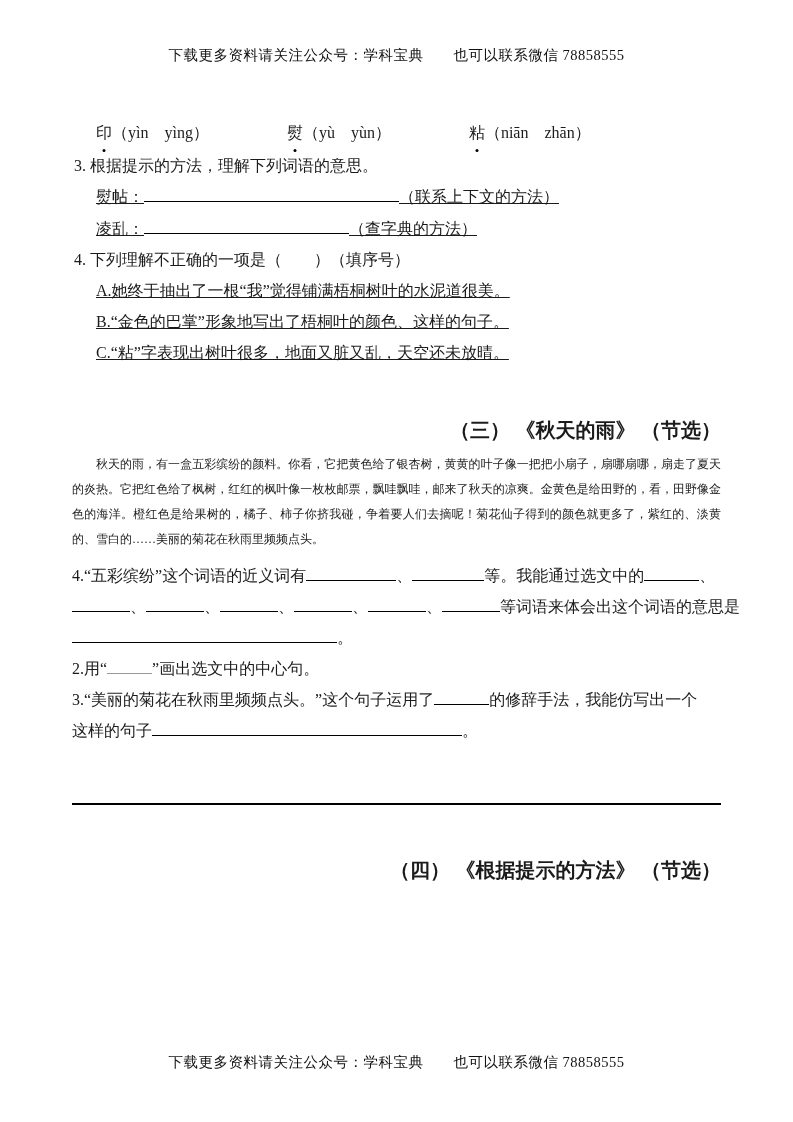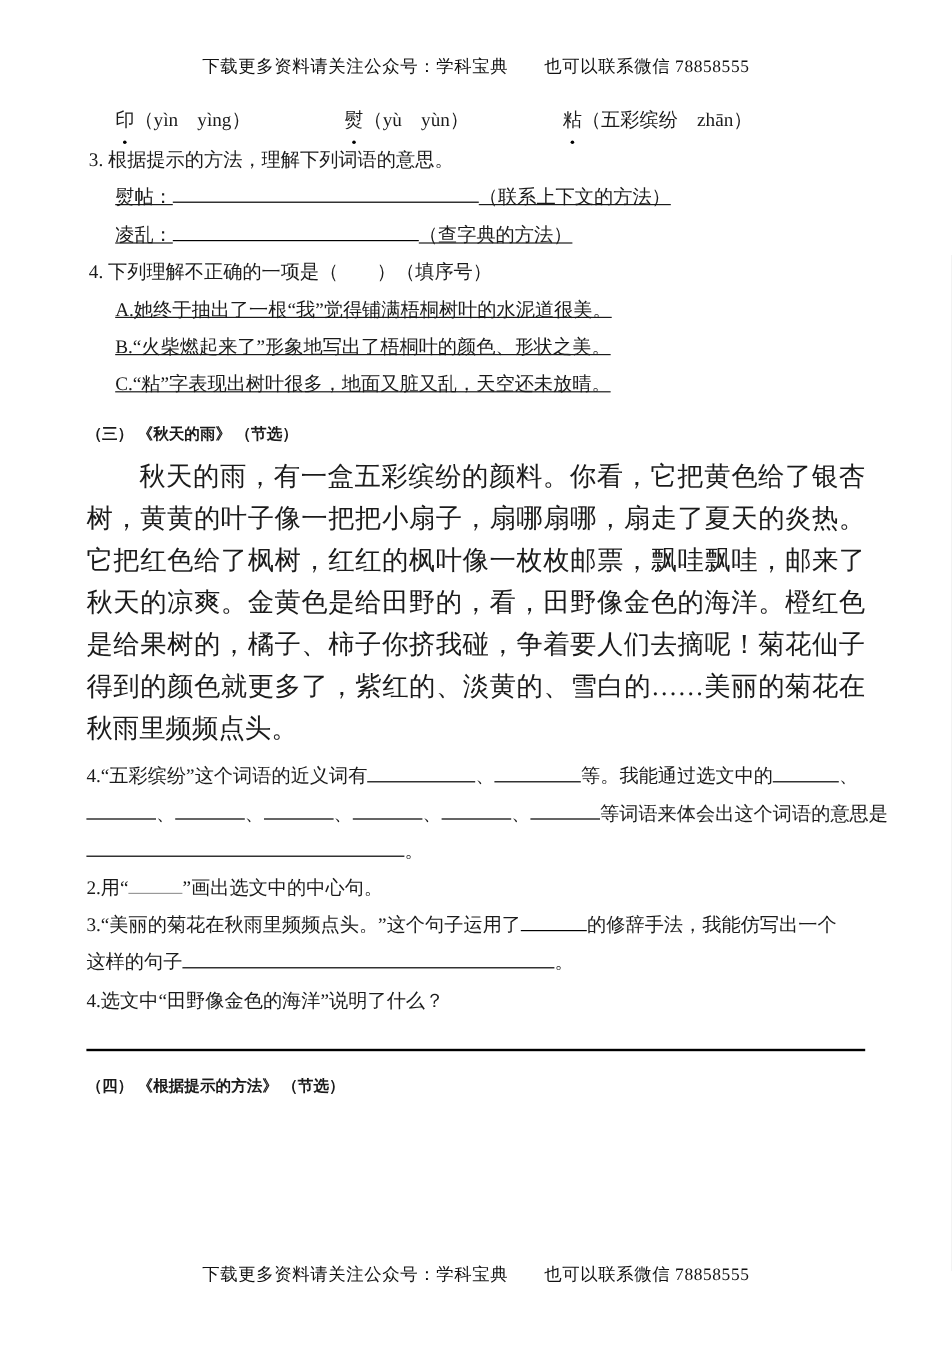--- a/index.html
+++ b/index.html
@@ -7,20 +7,21 @@
     position:relative;
     width:793px;height:1122px;
     margin:0 auto;
     background:#ffffff;
     box-sizing:border-box;
     padding:46px 72px 0 72px;
     font-family:"Liberation Serif","DejaVu Serif",serif;
     color:#1b1b1b;
     display:flex;flex-direction:column;
     overflow:hidden;
+    gap:32px;
   }
   .header,.footer{
     text-align:center;
     font-size:14.5px;
     letter-spacing:0.5px;
     color:#111;
   }
   .header{margin-bottom:20px;}
   .footer{margin-top:auto;margin-bottom:50px;}
   .q{
@@ -49,29 +50,29 @@
     display:inline-block;
     border-bottom:1px solid #000;
     height:1.05em;
     vertical-align:baseline;
   }
   .blank.gray{border-bottom-color:#999;}
   .bw45{width:45px}.bw55{width:55px}.bw58{width:58px}.bw72{width:72px}
   .bw90{width:90px}.bw205{width:205px}.bw210{width:210px}
   .bw255{width:255px}.bw265{width:265px}.bw310{width:310px}
   .sec-title{
-    text-align:left;
+    text-align:right;
     font-weight:bold;
-    font-size:13px;
+    font-size:20px;
     margin:16px 0 8px 0;
     font-family:"Liberation Sans","DejaVu Sans",sans-serif;
   }
   .passage{
-    font-size:22px;
-    line-height:35px;
+    font-size:12px;
+    line-height:25px;
     text-indent:2em;
     margin:6px 0 8px 0;
     text-align:justify;
   }
   .divider{
     border:none;
     border-top:2px solid #000;
     margin:24px 0 4px 0;
     width:100%;
   }
@@ -86,36 +87,36 @@
   <section>
 
     <div class="pron-row">
       <span class="pron-item">
         <span class="dotted"><span>印</span><span class="dot"></span></span><span>（yìn　yìng）</span>
       </span>
       <span class="pron-item">
         <span class="dotted"><span>熨</span><span class="dot"></span></span><span>（yù　yùn）</span>
       </span>
       <span class="pron-item">
-        <span class="dotted"><span>粘</span><span class="dot"></span></span><span>（五彩缤纷　zhān）</span>
+        <span class="dotted"><span>粘</span><span class="dot"></span></span><span>（niān　zhān）</span>
       </span>
     </div>
 
 
     <div class="q num">3. 根据提示的方法，理解下列词语的意思。</div>
     <div class="q sub">
       <span>熨帖：</span><span class="blank bw255"></span><span>（联系上下文的方法）</span>
     </div>
     <div class="q sub">
       <span>凌乱：</span><span class="blank bw205"></span><span>（查字典的方法）</span>
     </div>
 
     <div class="q num">4. 下列理解不正确的一项是（　　）（填序号）</div>
     <div class="q sub">A.她终于抽出了一根“我”觉得铺满梧桐树叶的水泥道很美。</div>
-    <div class="q sub">B.“火柴燃起来了”形象地写出了梧桐叶的颜色、形状之美。</div>
+    <div class="q sub">B.“金色的巴掌”形象地写出了梧桐叶的颜色、这样的句子。</div>
     <div class="q sub">C.“粘”字表现出树叶很多，地面又脏又乱，天空还未放晴。</div>
   </section>
 
   <section>
     <h2 class="sec-title">（三） 《秋天的雨》 （节选）</h2>
     <p class="passage">秋天的雨，有一盒五彩缤纷的颜料。你看，它把黄色给了银杏树，黄黄的叶子像一把把小扇子，扇哪扇哪，扇走了夏天的炎热。它把红色给了枫树，红红的枫叶像一枚枚邮票，飘哇飘哇，邮来了秋天的凉爽。金黄色是给田野的，看，田野像金色的海洋。橙红色是给果树的，橘子、柿子你挤我碰，争着要人们去摘呢！菊花仙子得到的颜色就更多了，紫红的、淡黄的、雪白的……美丽的菊花在秋雨里频频点头。</p>
 
     <div class="q">
       <span>4.“五彩缤纷”这个词语的近义词有</span><span class="blank bw90"></span><span>、</span><span class="blank bw72"></span><span>等。我能通过选文中的</span><span class="blank bw55"></span><span>、</span>
     </div>
@@ -130,21 +131,20 @@
       <span>2.用“</span><span class="blank gray bw45"></span><span>”画出选文中的中心句。</span>
     </div>
 
     <div class="q">
       <span>3.“美丽的菊花在秋雨里频频点头。”这个句子运用了</span><span class="blank bw55"></span><span>的修辞手法，我能仿写出一个</span>
     </div>
     <div class="q">
       <span>这样的句子</span><span class="blank bw310"></span><span>。</span>
     </div>
 
-    <div class="q">4.选文中“田野像金色的海洋”说明了什么？</div>
   </section>
 
   <hr class="divider">
 
   <section>
     <h2 class="sec-title">（四） 《根据提示的方法》 （节选）</h2>
   </section>
 
   <div class="footer">下载更多资料请关注公众号：学科宝典　　也可以联系微信 78858555</div>
 

